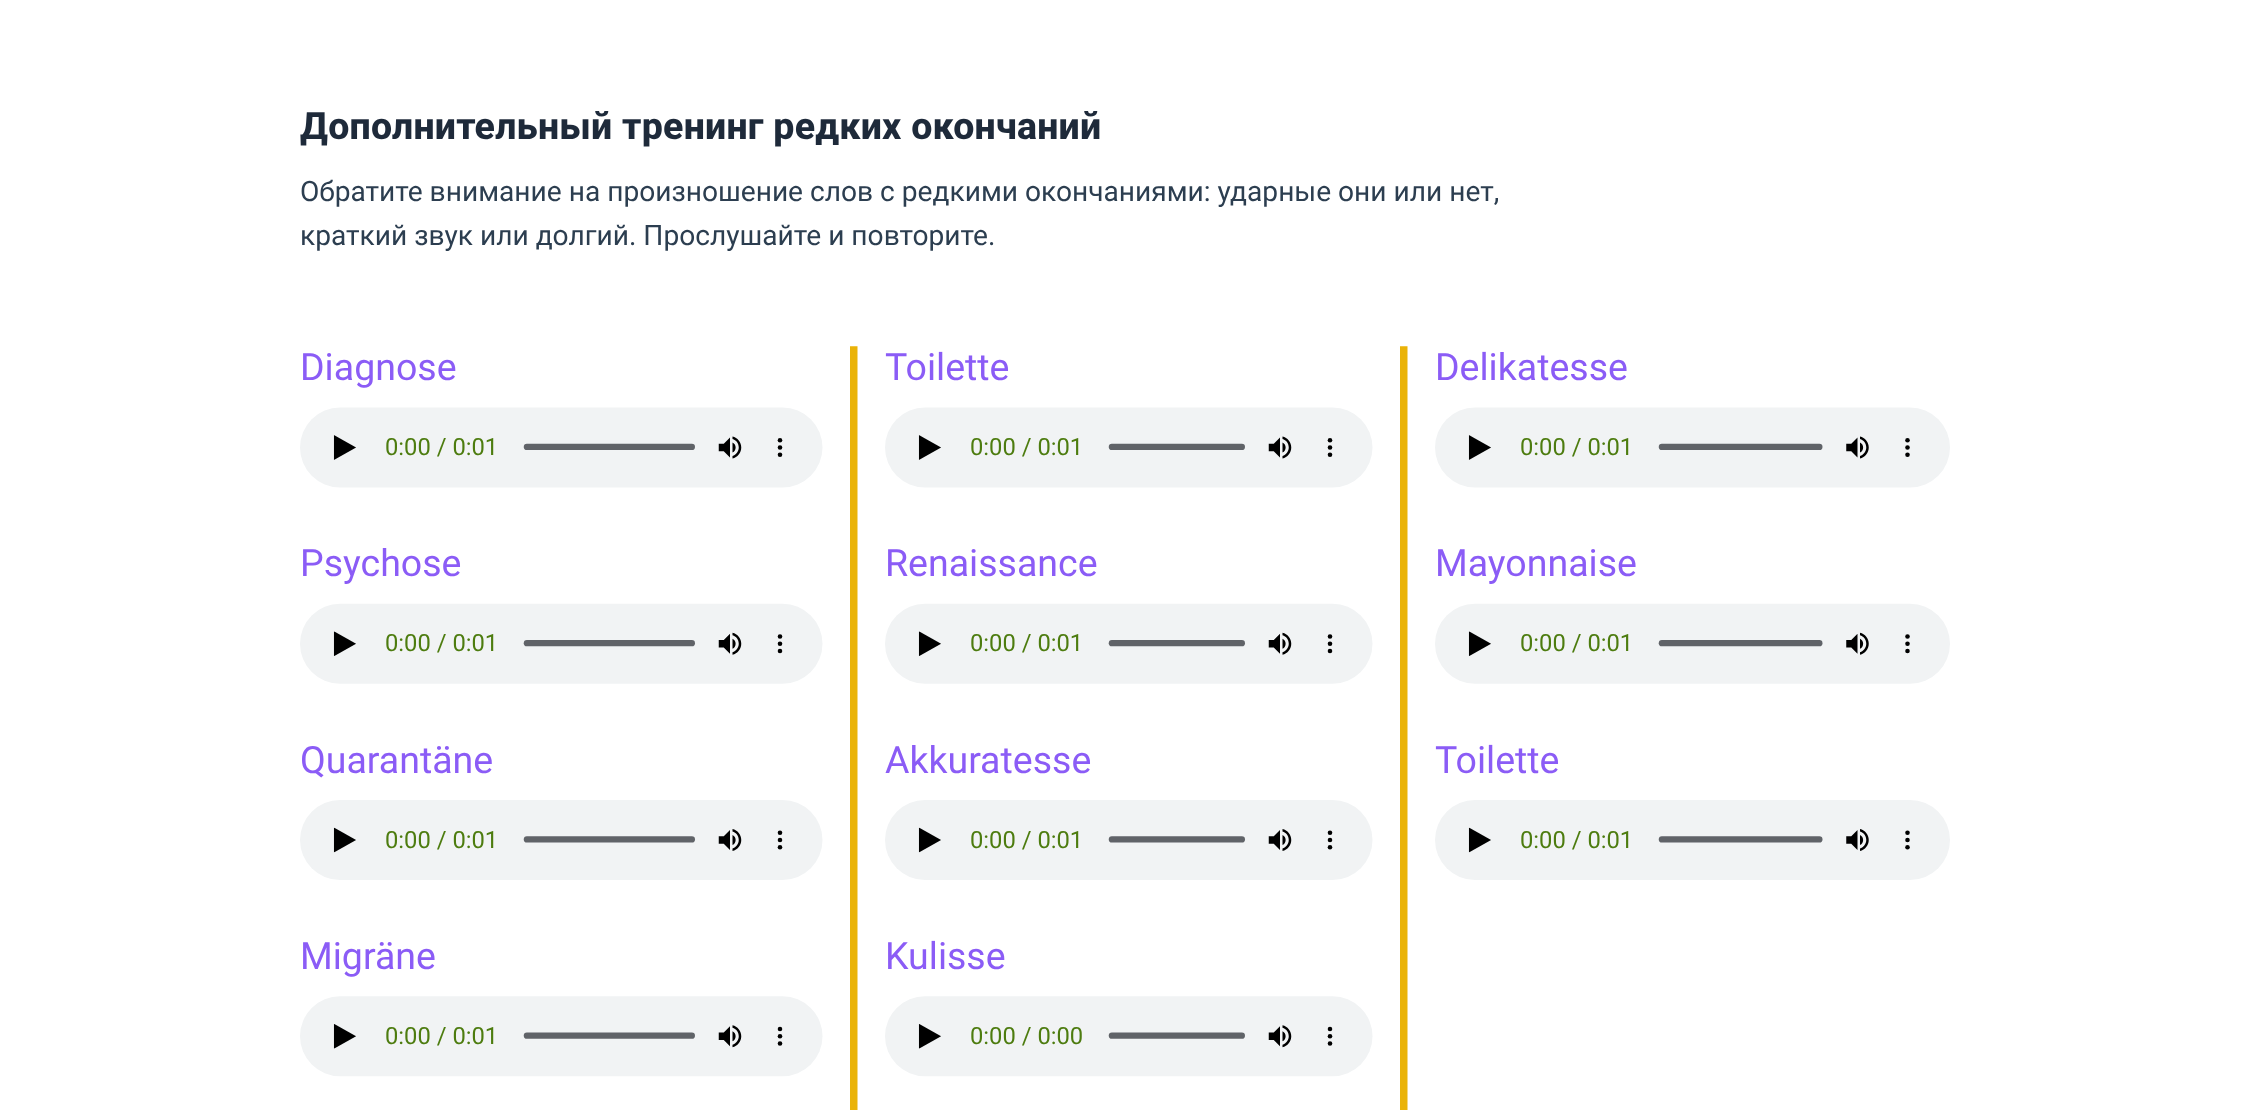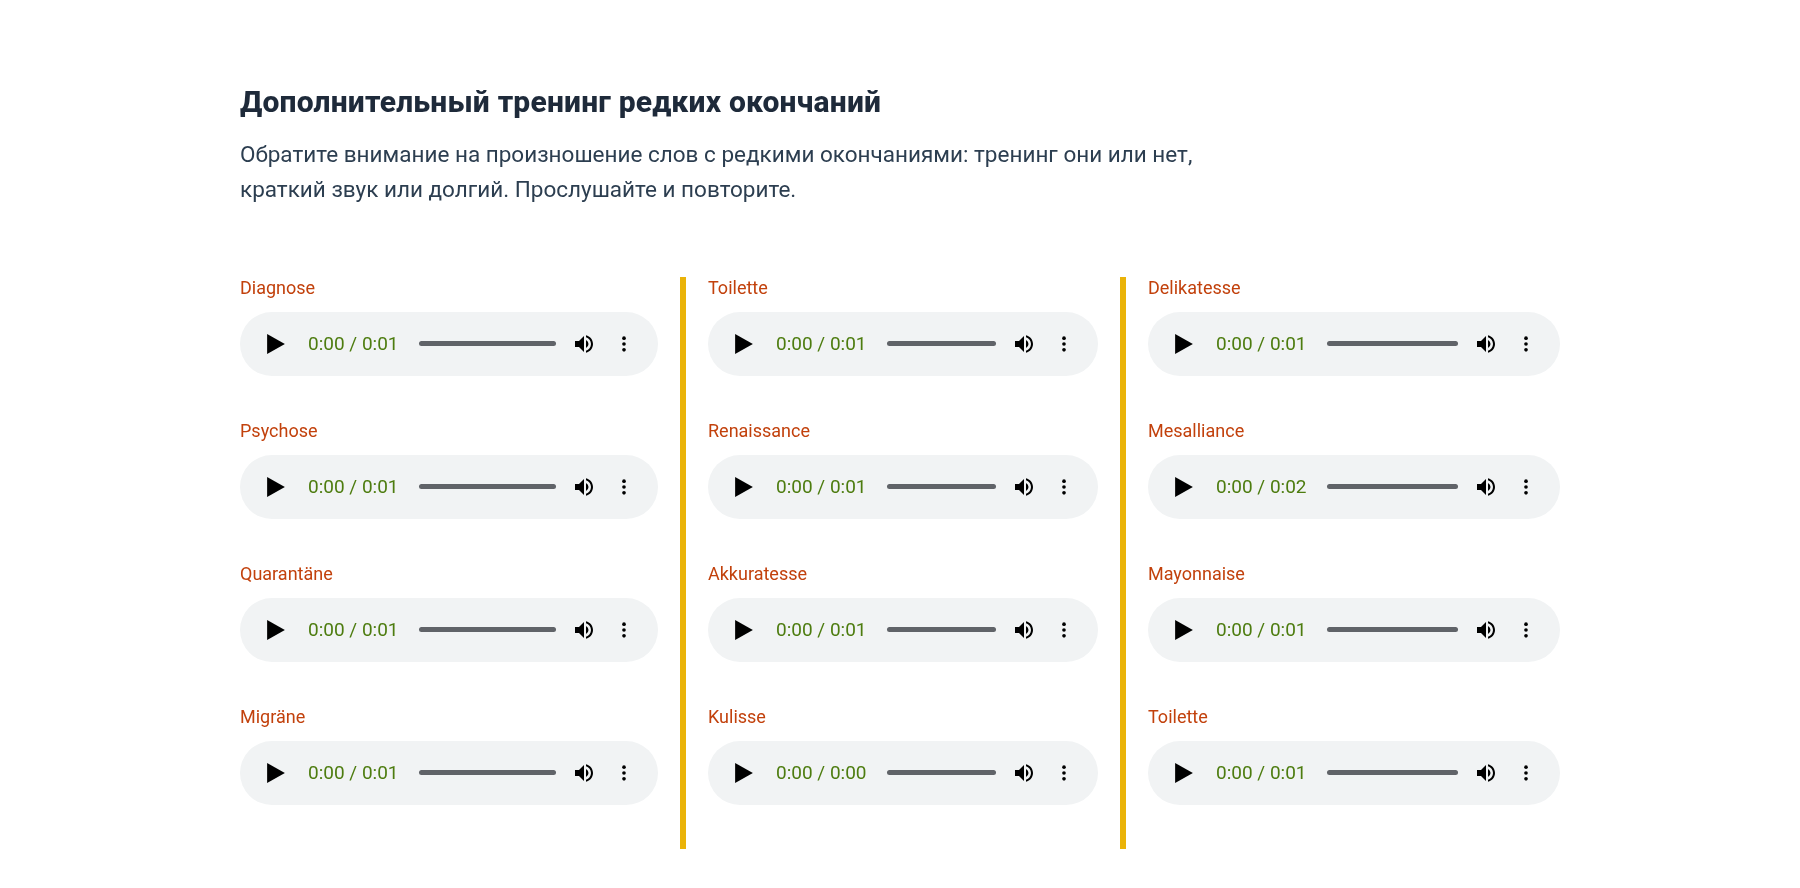--- a/index.html
+++ b/index.html
@@ -38,22 +38,22 @@
   .col {
     padding: 0 22px;
   }
   .col + .col {
     border-left: 6px solid #eab308;
   }
   .col:first-child { padding-left: 0; }
   .col:last-child  { padding-right: 0; }
   .item { margin-bottom: 44px; }
   .word-label {
-    font-size: 18px;
-    color: #c2410c;
+    font-size: 30px;
+    color: #8b5cf6;
     margin-bottom: 14px;
   }
   .audio-pill {
     display: flex;
     align-items: center;
     background: #f1f3f4;
     border-radius: 40px;
     height: 64px;
     padding: 0 22px 0 26px;
     gap: 16px;
@@ -86,21 +86,21 @@
     color: #000;
   }
   .vol-btn svg, .more-btn svg { display:block; }
 </style>
 </head>
 <body>
 
 <div class="page">
   <div class="content">
     <h2 class="section-title">Дополнительный тренинг редких окончаний</h2>
-    <p class="section-desc">Обратите внимание на произношение слов с редкими окончаниями: тренинг они или нет, краткий звук или долгий. Прослушайте и повторите.</p>
+    <p class="section-desc">Обратите внимание на произношение слов с редкими окончаниями: ударные они или нет, краткий звук или долгий. Прослушайте и повторите.</p>
 
     <div class="grid">
         <div class="col">
           <div class="item">
             <div class="word-label">Diagnose</div>
             <div class="audio-pill">
               <div class="play-btn">
                 <svg width="18" height="20" viewBox="0 0 16 18">
                   <path d="M0 0 L16 9 L0 18 Z" fill="currentColor"></path>
                 </svg>
@@ -295,44 +295,20 @@
         <div class="col">
           <div class="item">
             <div class="word-label">Delikatesse</div>
             <div class="audio-pill">
               <div class="play-btn">
                 <svg width="18" height="20" viewBox="0 0 16 18">
                   <path d="M0 0 L16 9 L0 18 Z" fill="currentColor"></path>
                 </svg>
               </div>
               <div class="time">0:00 / 0:01</div>
-              <div class="track"></div>
-              <div class="vol-btn">
-                <svg width="24" height="24" viewBox="0 0 24 24">
-                  <path fill="currentColor" d="M3 9v6h4l5 5V4L7 9H3zm13.5 3a4.5 4.5 0 0 0-2.5-4.03v8.05A4.5 4.5 0 0 0 16.5 12zM14 3.23v2.06c2.89.86 5 3.54 5 6.71s-2.11 5.85-5 6.71v2.06c4.01-.91 7-4.49 7-8.77s-2.99-7.86-7-8.77z"></path>
-                </svg>
-              </div>
-              <div class="more-btn">
-                <svg width="20" height="20" viewBox="0 0 24 24">
-                  <circle cx="12" cy="5" r="2.2" fill="currentColor"></circle>
-                  <circle cx="12" cy="12" r="2.2" fill="currentColor"></circle>
-                  <circle cx="12" cy="19" r="2.2" fill="currentColor"></circle>
-                </svg>
-              </div>
-            </div>
-          </div>
-          <div class="item">
-            <div class="word-label">Mesalliance</div>
-            <div class="audio-pill">
-              <div class="play-btn">
-                <svg width="18" height="20" viewBox="0 0 16 18">
-                  <path d="M0 0 L16 9 L0 18 Z" fill="currentColor"></path>
-                </svg>
-              </div>
-              <div class="time">0:00 / 0:02</div>
               <div class="track"></div>
               <div class="vol-btn">
                 <svg width="24" height="24" viewBox="0 0 24 24">
                   <path fill="currentColor" d="M3 9v6h4l5 5V4L7 9H3zm13.5 3a4.5 4.5 0 0 0-2.5-4.03v8.05A4.5 4.5 0 0 0 16.5 12zM14 3.23v2.06c2.89.86 5 3.54 5 6.71s-2.11 5.85-5 6.71v2.06c4.01-.91 7-4.49 7-8.77s-2.99-7.86-7-8.77z"></path>
                 </svg>
               </div>
               <div class="more-btn">
                 <svg width="20" height="20" viewBox="0 0 24 24">
                   <circle cx="12" cy="5" r="2.2" fill="currentColor"></circle>
                   <circle cx="12" cy="12" r="2.2" fill="currentColor"></circle>

